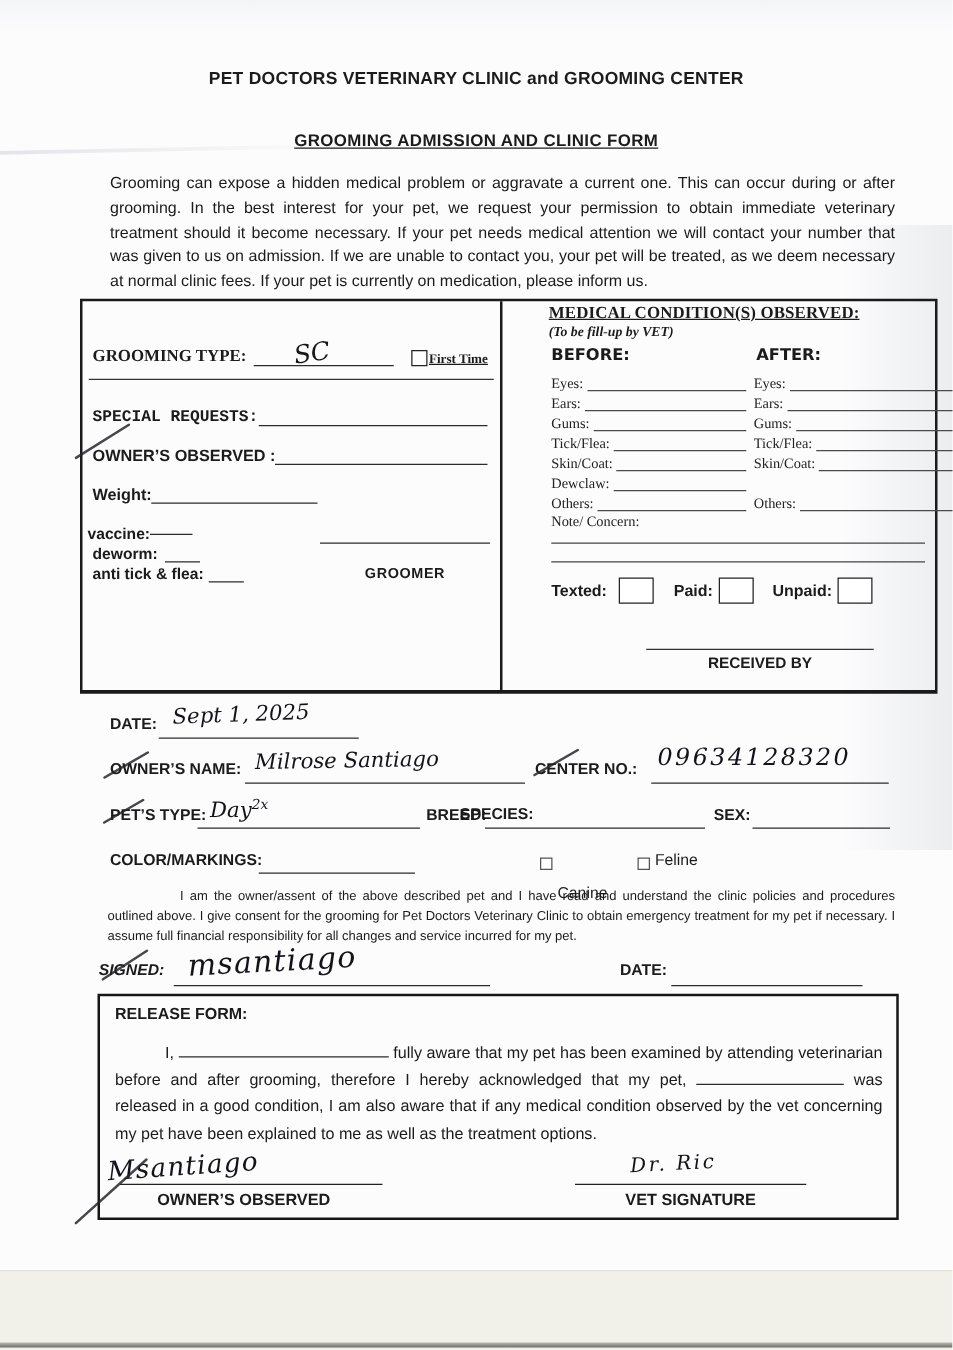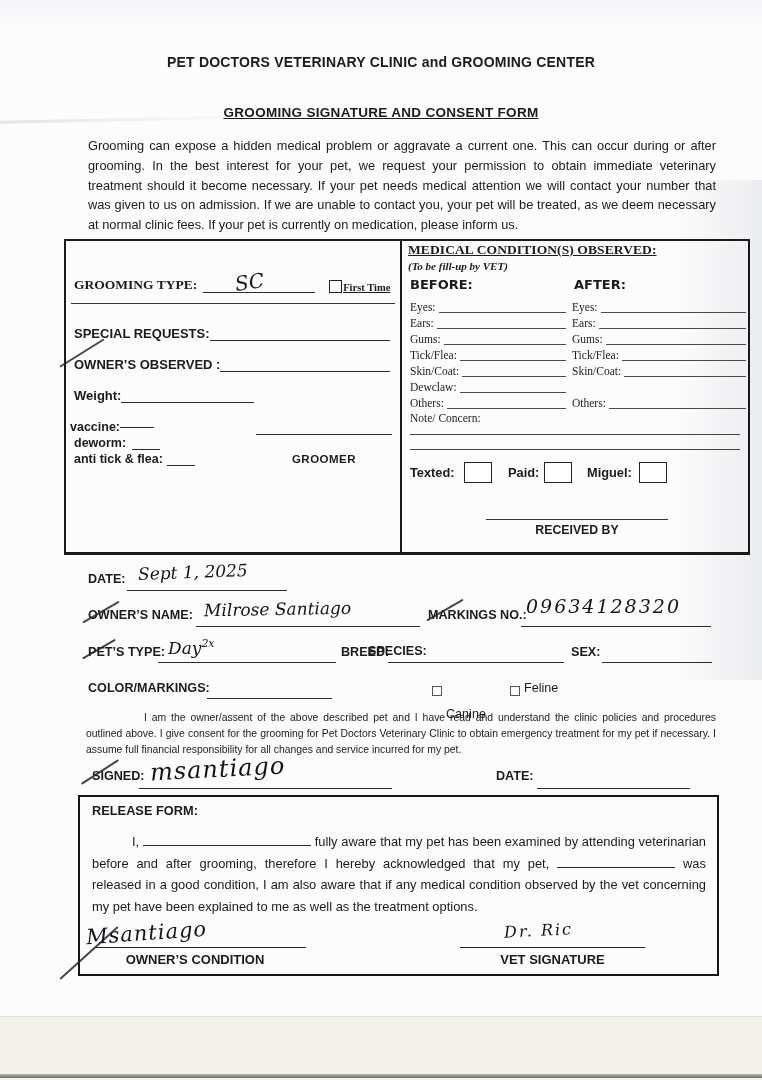--- a/index.html
+++ b/index.html
@@ -26,21 +26,21 @@
   .hdr.addr{top:80px;font-size:13.5px;}
   .hdr.formtitle{top:105px;font-size:13.5px;text-decoration:underline;letter-spacing:.3px;}
 
   .para{position:absolute;text-align:justify;}
   .intro{left:88px;top:136px;width:628px;font-size:12.8px;line-height:19.8px;}
 
   
   .boxes{position:absolute;left:64px;top:239px;width:686px;height:316px;
     border:2px solid #1a1a1a;border-bottom-width:3px;display:flex;box-sizing:border-box;}
   .lbox{width:336px;position:relative;border-right:2px solid #1a1a1a;box-sizing:border-box;}
-  .rbox{flex:1;position:relative;box-sizing:border-box;}
+  .rbox{flex:1;position:relative;box-sizing:border-box;margin-left:31px;}
 
   .lab{font-weight:bold;font-size:13px;}
   .lab-serif{font-family:"Liberation Serif",serif;font-weight:bold;font-size:13.5px;}
   .line{border-bottom:1.4px solid #2b2b2b;}
   .abs{position:absolute;}
 
   
   .groom-row{left:8px;top:36px;right:8px;display:flex;align-items:flex-end;}
   .hw{font-family:"DejaVu Serif",serif;font-style:italic;color:#15151c;white-space:nowrap;}
   .fulldiv{left:5px;right:5px;top:62px;border-bottom:1.6px solid #333;}
@@ -80,38 +80,38 @@
   .slash{position:absolute;height:2.2px;background:#26262c;border-radius:2px;opacity:.85;}
 </style>
 </head>
 <body>
 
 <div class="page">
   <div class="crease-top"></div>
   <div class="crease-right"></div>
 
   <div class="hdr clinic center">PET DOCTORS VETERINARY CLINIC and GROOMING CENTER</div>
-  <div class="hdr formtitle center">GROOMING SIGNATURE AND CONSENT FORM</div>
+  <div class="hdr formtitle center">GROOMING ADMISSION AND CLINIC FORM</div>
 
   <div class="para intro">Grooming can expose a hidden medical problem or aggravate a current one. This can occur during or after grooming. In the best interest for your pet, we request your permission to obtain immediate veterinary treatment should it become necessary. If your pet needs medical attention we will contact your number that was given to us on admission. If we are unable to contact you, your pet will be treated, as we deem necessary at normal clinic fees. If your pet is currently on medication, please inform us.</div>
 
   <div class="boxes">
 
     <div class="lbox">
       <div class="abs groom-row">
         <span class="lab-serif">GROOMING TYPE:</span>
         <span class="line" style="width:112px;position:relative;margin-left:6px;">
           <span class="hw" style="position:absolute;left:32px;bottom:-2px;font-size:20px;transform:rotate(-8deg);">SC</span>
         </span>
         <span class="cb" style="width:11px;height:11px;margin-left:14px;"></span>
         <span class="lab-serif" style="font-size:10.5px;text-decoration:underline;margin-left:1px;font-family:Liberation Serif, serif;">First Time</span>
       </div>
       <div class="abs fulldiv"></div>
 
-      <div class="abs field-row" style="left:8px;right:10px;top:85px;">
+      <div class="abs field-row" style="left:8px;right:10px;top:85px;font-family:Liberation Mono, monospace;">
         <span class="lab">SPECIAL REQUESTS:</span>
         <span class="line" style="flex:1;"></span>
       </div>
 
       <div class="abs field-row" style="left:8px;right:10px;top:116px;">
         <span class="lab">OWNER’S OBSERVED :</span>
         <span class="line" style="flex:1;"></span>
       </div>
 
       <div class="abs field-row" style="left:8px;top:147px;width:180px;">
@@ -205,36 +205,36 @@
           <span>Note/ Concern:</span>
         </div>
 
       <div class="abs" style="left:8px;right:8px;top:193px;border-bottom:1.3px solid #444;"></div>
       <div class="abs" style="left:8px;right:8px;top:208px;border-bottom:1.3px solid #444;"></div>
 
       <div class="abs paylab" style="left:8px;top:224px;">Texted:</div>
       <div class="abs paybox" style="left:62px;top:221px;"></div>
       <div class="abs paylab" style="left:106px;top:224px;">Paid:</div>
       <div class="abs paybox" style="left:142px;top:221px;"></div>
-      <div class="abs paylab" style="left:185px;top:224px;">Miguel:</div>
+      <div class="abs paylab" style="left:185px;top:224px;">Unpaid:</div>
       <div class="abs paybox" style="left:237px;top:221px;"></div>
 
       <div class="abs" style="left:84px;width:182px;top:278px;border-bottom:1.5px solid #333;"></div>
       <div class="abs lab center" style="left:84px;width:182px;top:282px;font-size:12.3px;">RECEIVED BY</div>
     </div>
   </div>
 
   <div class="f-lab" style="left:88px;top:572px;">DATE:</div>
   <div class="f-line" style="left:127px;top:572px;width:160px;height:18px;"></div>
   <div class="hw-val" style="left:138px;top:562px;font-size:17px;transform:rotate(-2deg);">Sept 1, 2025</div>
 
   <div class="f-lab" style="left:88px;top:608px;">OWNER’S NAME:</div>
   <div class="f-line" style="left:196px;top:608px;width:224px;height:18px;"></div>
   <div class="hw-val" style="left:204px;top:599px;font-size:17px;transform:rotate(-1deg);">Milrose  Santiago</div>
-  <div class="f-lab" style="left:428px;top:608px;">MARKINGS NO.:</div>
+  <div class="f-lab" style="left:428px;top:608px;">CENTER NO.:</div>
   <div class="f-line" style="left:521px;top:608px;width:190px;height:18px;"></div>
   <div class="hw-val" style="left:526px;top:595px;font-size:19px;letter-spacing:2px;">09634128320</div>
 
   <div class="f-lab" style="left:88px;top:645px;">PET’S TYPE:</div>
   <div class="f-line" style="left:158px;top:645px;width:178px;height:17px;"></div>
   <div class="hw-val" style="left:168px;top:637px;font-size:17px;"><span>Day</span><sup style="font-size:11px;text-align:center;">2x</sup></div>
   <div class="f-lab" style="left:341px;top:645px;">BREED:</div>
   <div class="f-line" style="left:388px;top:645px;width:176px;height:17px;"></div>
   <div class="f-lab" style="left:571px;top:645px;">SEX:</div>
   <div class="f-line" style="left:602px;top:645px;width:110px;height:17px;"></div>
@@ -242,39 +242,39 @@
   <div class="f-lab" style="left:88px;top:681px;">COLOR/MARKINGS:</div>
   <div class="f-line" style="left:207px;top:681px;width:125px;height:17px;"></div>
   <div class="f-lab" style="left:368px;top:644px;">SPECIES:</div>
   <div class="sq" style="left:432px;top:686px;"></div>
   <div class="sp-opt" style="left:446px;top:681px;margin-top:26px;">Canine</div>
   <div class="sq" style="left:510px;top:686px;"></div>
   <div class="sp-opt" style="left:524px;top:681px;">Feline</div>
 
   <div class="para consent">I am the owner/assent of the above described pet and I have read and understand the clinic policies and procedures outlined above. I give consent for the grooming for Pet Doctors Veterinary Clinic to obtain emergency treatment for my pet if necessary. I assume full financial responsibility for all changes and service incurred for my pet.</div>
 
-  <div class="f-lab" style="left:92px;top:769px;">SIGNED:</div>
+  <div class="f-lab" style="left:79px;top:769px;font-style:italic;">SIGNED:</div>
   <div class="f-line" style="left:139px;top:769px;width:253px;height:19px;"></div>
   <div class="hw-val" style="left:150px;top:755px;font-size:24px;transform:rotate(-3deg);letter-spacing:1px;">msantiago</div>
   <div class="f-lab" style="left:496px;top:769px;">DATE:</div>
   <div class="f-line" style="left:537px;top:769px;width:153px;height:19px;"></div>
 
   <div class="release">
     <div class="rel-title">RELEASE FORM:</div>
     <div class="rel-para">
       <span>I,</span>
       <span class="blank" style="width:168px;"></span>
       <span>fully aware that my pet has been examined by attending veterinarian before and after grooming, therefore I hereby acknowledged that my pet,</span>
       <span class="blank" style="width:118px;"></span>
       <span>was released in a good condition, I am also aware that if any medical condition observed by the vet concerning my pet have been explained to me as well as the treatment options.</span>
     </div>
 
     <div class="hw-val" style="left:6px;top:124px;font-size:21px;transform:rotate(-4deg);letter-spacing:1px;">Msantiago</div>
     <div class="sig-line" style="left:16px;top:150px;width:210px;"></div>
-    <div class="sig-lab" style="left:0px;top:155px;width:230px;">OWNER’S CONDITION</div>
+    <div class="sig-lab" style="left:0px;top:155px;width:230px;">OWNER’S OBSERVED</div>
 
     <div class="hw-val" style="left:424px;top:124px;font-size:16px;transform:rotate(-3deg);letter-spacing:2px;">Dr. Ric</div>
     <div class="sig-line" style="left:380px;top:150px;width:185px;"></div>
     <div class="sig-lab" style="left:360px;top:155px;width:225px;">VET SIGNATURE</div>
   </div>
 
   <div class="slash" style="left:56px;top:352px;width:52px;transform:rotate(-32deg);"></div>
   <div class="slash" style="left:80px;top:611px;width:42px;transform:rotate(-30deg);"></div>
   <div class="slash" style="left:424px;top:609px;width:42px;transform:rotate(-30deg);"></div>
   <div class="slash" style="left:80px;top:648px;width:38px;transform:rotate(-30deg);"></div>

